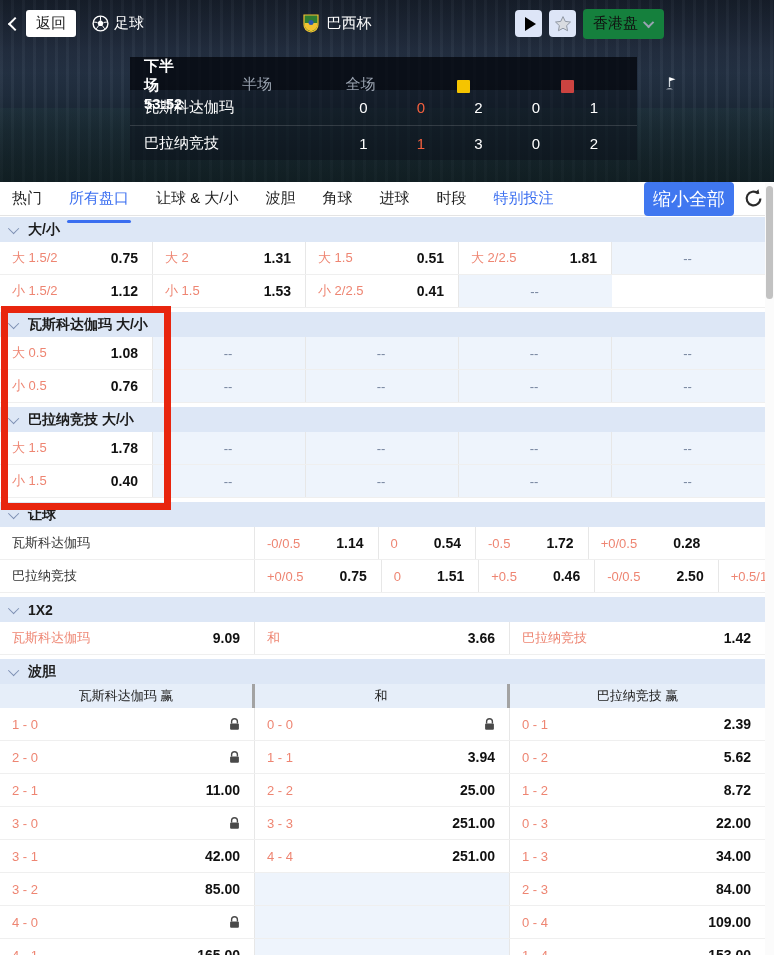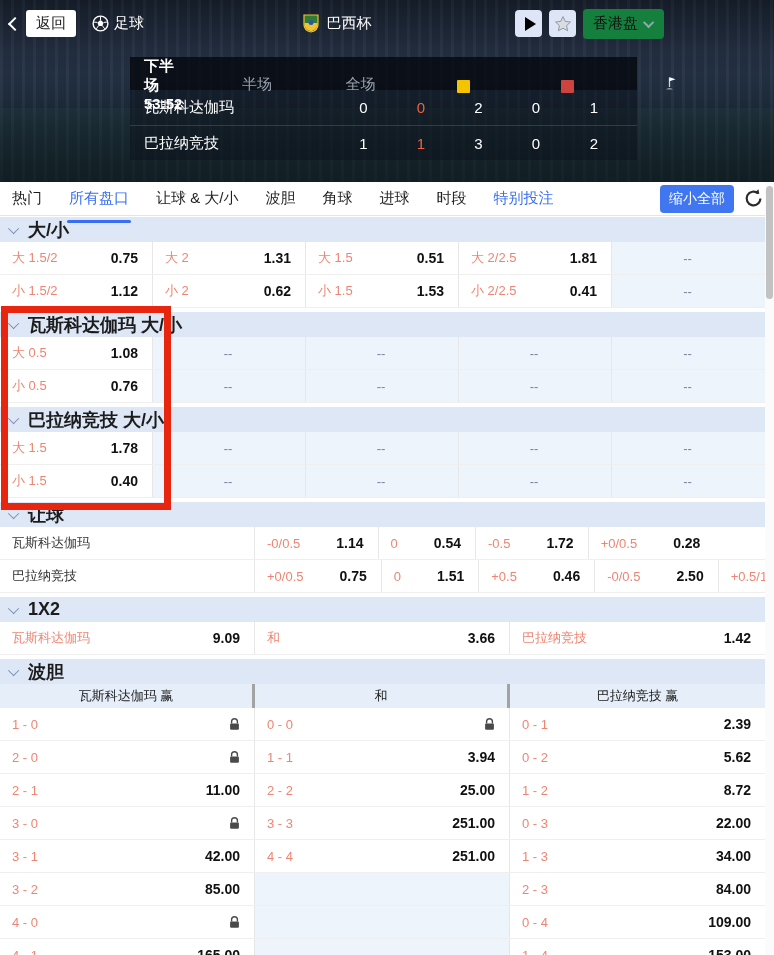--- a/index.html
+++ b/index.html
@@ -55,32 +55,32 @@
   .tabbar { position:absolute; top:182px; left:0; width:774px; height:34px; background:#fff;
     border-bottom:1px solid #e4e4e4; display:flex; align-items:center; padding:0 10px 0 12px; z-index:3; }
   .tabs { display:flex; align-items:center; gap:27px; }
   .tab { font-size:15px; color:#1f1f1f; cursor:pointer; position:relative; height:50px;
     display:flex; align-items:center; white-space:nowrap; }
   .tab.active { color:#3a6ef0; }
   .tab.active::after { content:""; position:absolute; left:-2px; right:-2px; bottom:1px;
     height:3px; background:#3a6ef0; border-radius:2px; }
   .tab.accent { color:#3a6ef0; }
   .tab-right { margin-left:auto; display:flex; align-items:center; gap:9px; }
-  .collapse-btn { background:#4077f0; color:#fff; font-size:14px; padding:5px 9px;
+  .collapse-btn { background:#4077f0; color:#fff; font-size:18px; padding:5px 9px;
     border-radius:4px; cursor:pointer; white-space:nowrap;text-align:center; }
 
   
   .sections { position:absolute; top:217px; left:0; width:765px; z-index:2; background:#fff; }
   .section { margin-top:4px; }
   .section:first-child { margin-top:0; }
   .sec-head { height:25px; background:#dde7f6; display:flex; align-items:center;
     gap:9px; padding-left:11px; cursor:pointer; }
   .chev-sec { width:8px; height:8px; border-left:1.7px solid #7d8fb3; border-bottom:1.7px solid #7d8fb3;
     transform:rotate(-45deg) translateY(-2px); flex:none; }
-  .sec-title { font-size:18px; font-weight:bold; color:#1c1c1c; }
+  .sec-title { font-size:14px; font-weight:bold; color:#1c1c1c; }
   .row { display:grid; height:33px; border-bottom:1px solid #efefef; background:#fff; }
   .row.grid5 { grid-template-columns:repeat(5,1fr); }
   .row.handicap { grid-template-columns:255px repeat(5,1fr); }
   .row.grid3, .row.score, .row.subhead { grid-template-columns:repeat(3,1fr); }
   .row.subhead { height:24px; border-bottom:none; }
   .shcell { background:#e6eef9; display:flex; align-items:center; justify-content:center;
     font-size:13px; color:#222; border-right:3px solid #a3a3a3; }
   .shcell:last-child { border-right:none; }
   .cell { display:flex; align-items:center; justify-content:space-between;
     padding:0 14px 0 12px; border-right:1px solid #e7e7e7; cursor:pointer; background:#fff; }
@@ -231,24 +231,20 @@
             <span class="val">1.81</span>
           </div>
           <div class="cell dash">--</div>
         </div>
         <div class="row grid5">
           <div class="cell">
             <span class="lbl">小 1.5/2</span>
             <span class="val">1.12</span>
           </div>
           <div class="cell">
-            <span class="lbl">小 2</span>
-            <span class="val">0.62</span>
-          </div>
-          <div class="cell">
             <span class="lbl">小 1.5</span>
             <span class="val">1.53</span>
           </div>
           <div class="cell">
             <span class="lbl">小 2/2.5</span>
             <span class="val">0.41</span>
           </div>
           <div class="cell dash">--</div>
         </div>
       </section>

